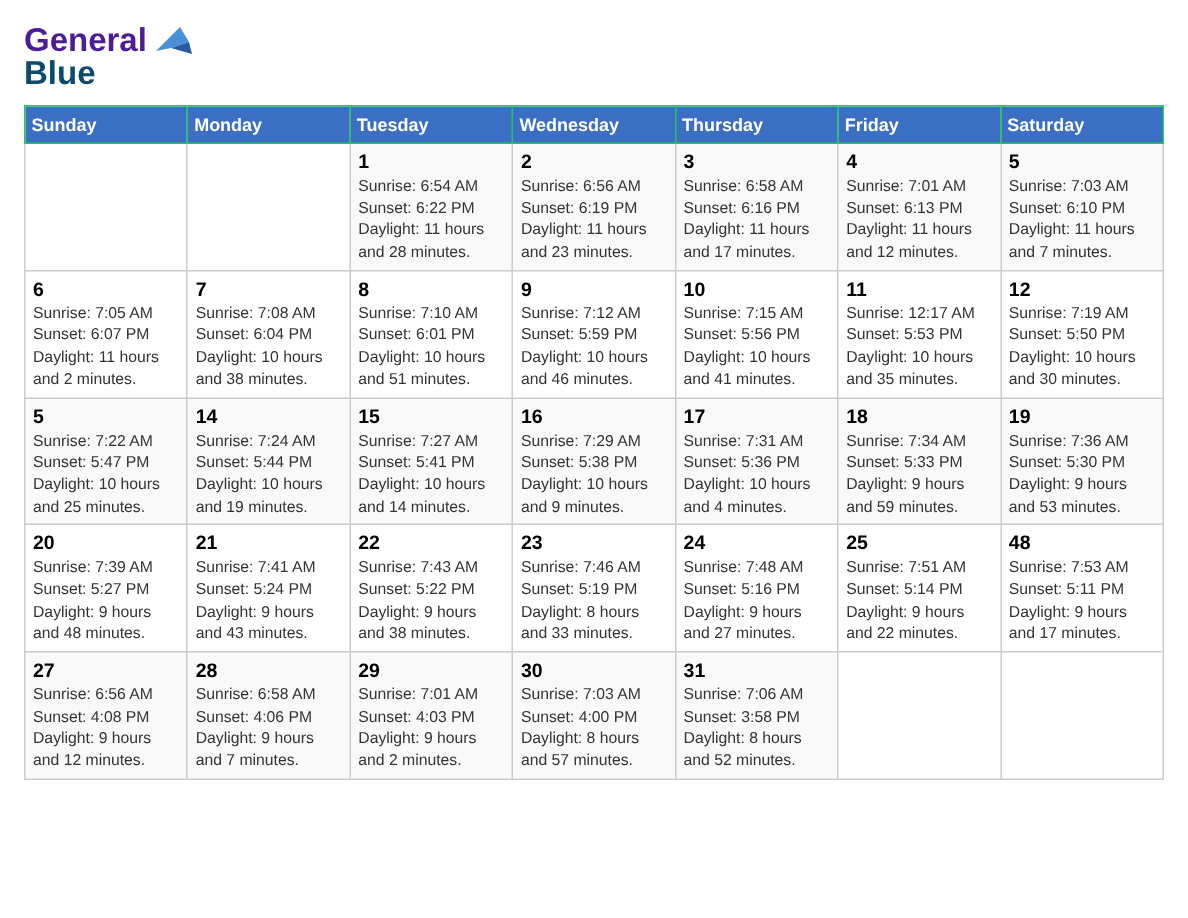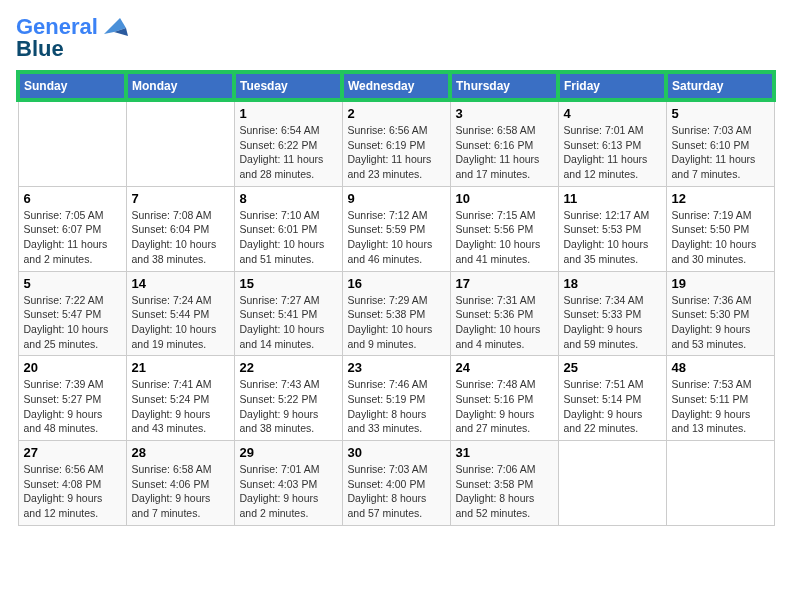--- a/index.html
+++ b/index.html
@@ -47,21 +47,21 @@
       border-collapse: collapse;
       font-size: 11px;
     }
     .calendar th {
       background: #3a6fc4;
       color: #fff;
       padding: 5px 4px;
       text-align: left;
       font-size: 12px;
       font-weight: bold;
-      border: 4px solid #22c55e;
+      border: 1px solid #22c55e;
     }
     .calendar td {
       border: 1px solid #ccc;
       vertical-align: top;
       padding: 4px 5px;
       width: 108px;
       min-height: 80px;
       background: #fff;
     }
     .calendar tr:nth-child(odd) td {
@@ -84,21 +84,21 @@
     .empty-cell {
       background: #fff !important;
     }
   </style>
 </head>
 <body>
 
 <div class="header">
   <div class="logo">
     <div style="display:flex;align-items:center;">
-      <span class="logo-text"><span style="color:#3b82f6;">General</span><br><span style="color:#0c4a6e;">Blue</span></span>
+      <span class="logo-text"><span style="color:#4c1d95;">General</span><br><span style="color:#0c4a6e;">Blue</span></span>
       <svg width="30" height="30" viewBox="0 0 30 30" style="margin-left:2px;margin-top:-18px;">
         <polygon points="4,20 20,4 26,14 14,18" fill="#4a90d9"></polygon>
         <polygon points="14,18 26,14 28,22" fill="#2a5a9e"></polygon>
       </svg>
     </div>
   </div>
   <div class="title-block">
     <div class="month-title"></div>
     <div class="location"></div>
   </div>
@@ -221,21 +221,21 @@
         <td>
           <span class="day-num">24</span>
           <div class="day-info"><span>Sunrise: 7:48 AM</span><br><span>Sunset: 5:16 PM</span><br><span>Daylight: 9 hours and 27 minutes.</span></div>
         </td>
         <td>
           <span class="day-num">25</span>
           <div class="day-info"><span>Sunrise: 7:51 AM</span><br><span>Sunset: 5:14 PM</span><br><span>Daylight: 9 hours and 22 minutes.</span></div>
         </td>
         <td>
           <span class="day-num">48</span>
-          <div class="day-info"><span>Sunrise: 7:53 AM</span><br><span>Sunset: 5:11 PM</span><br><span>Daylight: 9 hours and 13 minutes.</span></div>
+          <div class="day-info"><span>Sunrise: 7:53 AM</span><br><span>Sunset: 5:11 PM</span><br><span>Daylight: 9 hours and 17 minutes.</span></div>
         </td>
       </tr>
       <tr>
         <td>
           <span class="day-num">27</span>
           <div class="day-info"><span>Sunrise: 6:56 AM</span><br><span>Sunset: 4:08 PM</span><br><span>Daylight: 9 hours and 12 minutes.</span></div>
         </td>
         <td>
           <span class="day-num">28</span>
           <div class="day-info"><span>Sunrise: 6:58 AM</span><br><span>Sunset: 4:06 PM</span><br><span>Daylight: 9 hours and 7 minutes.</span></div>

